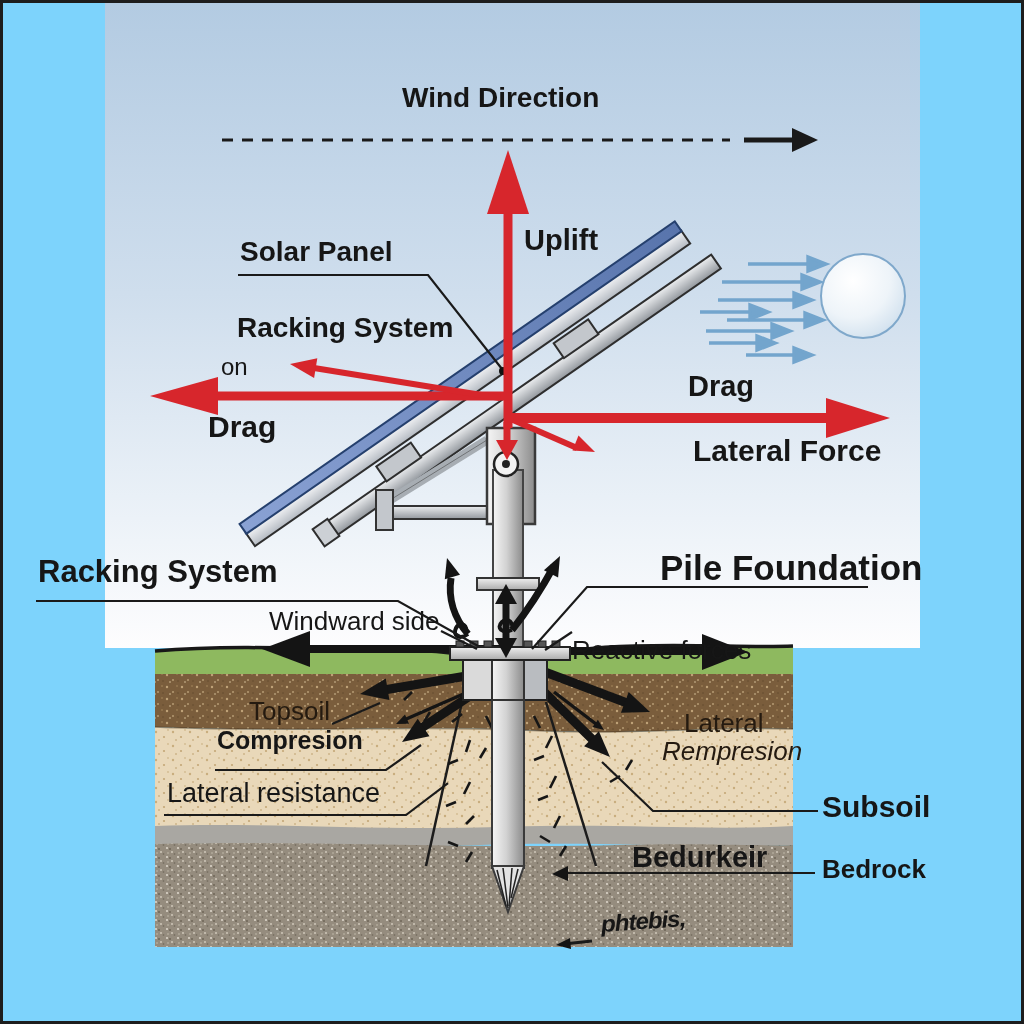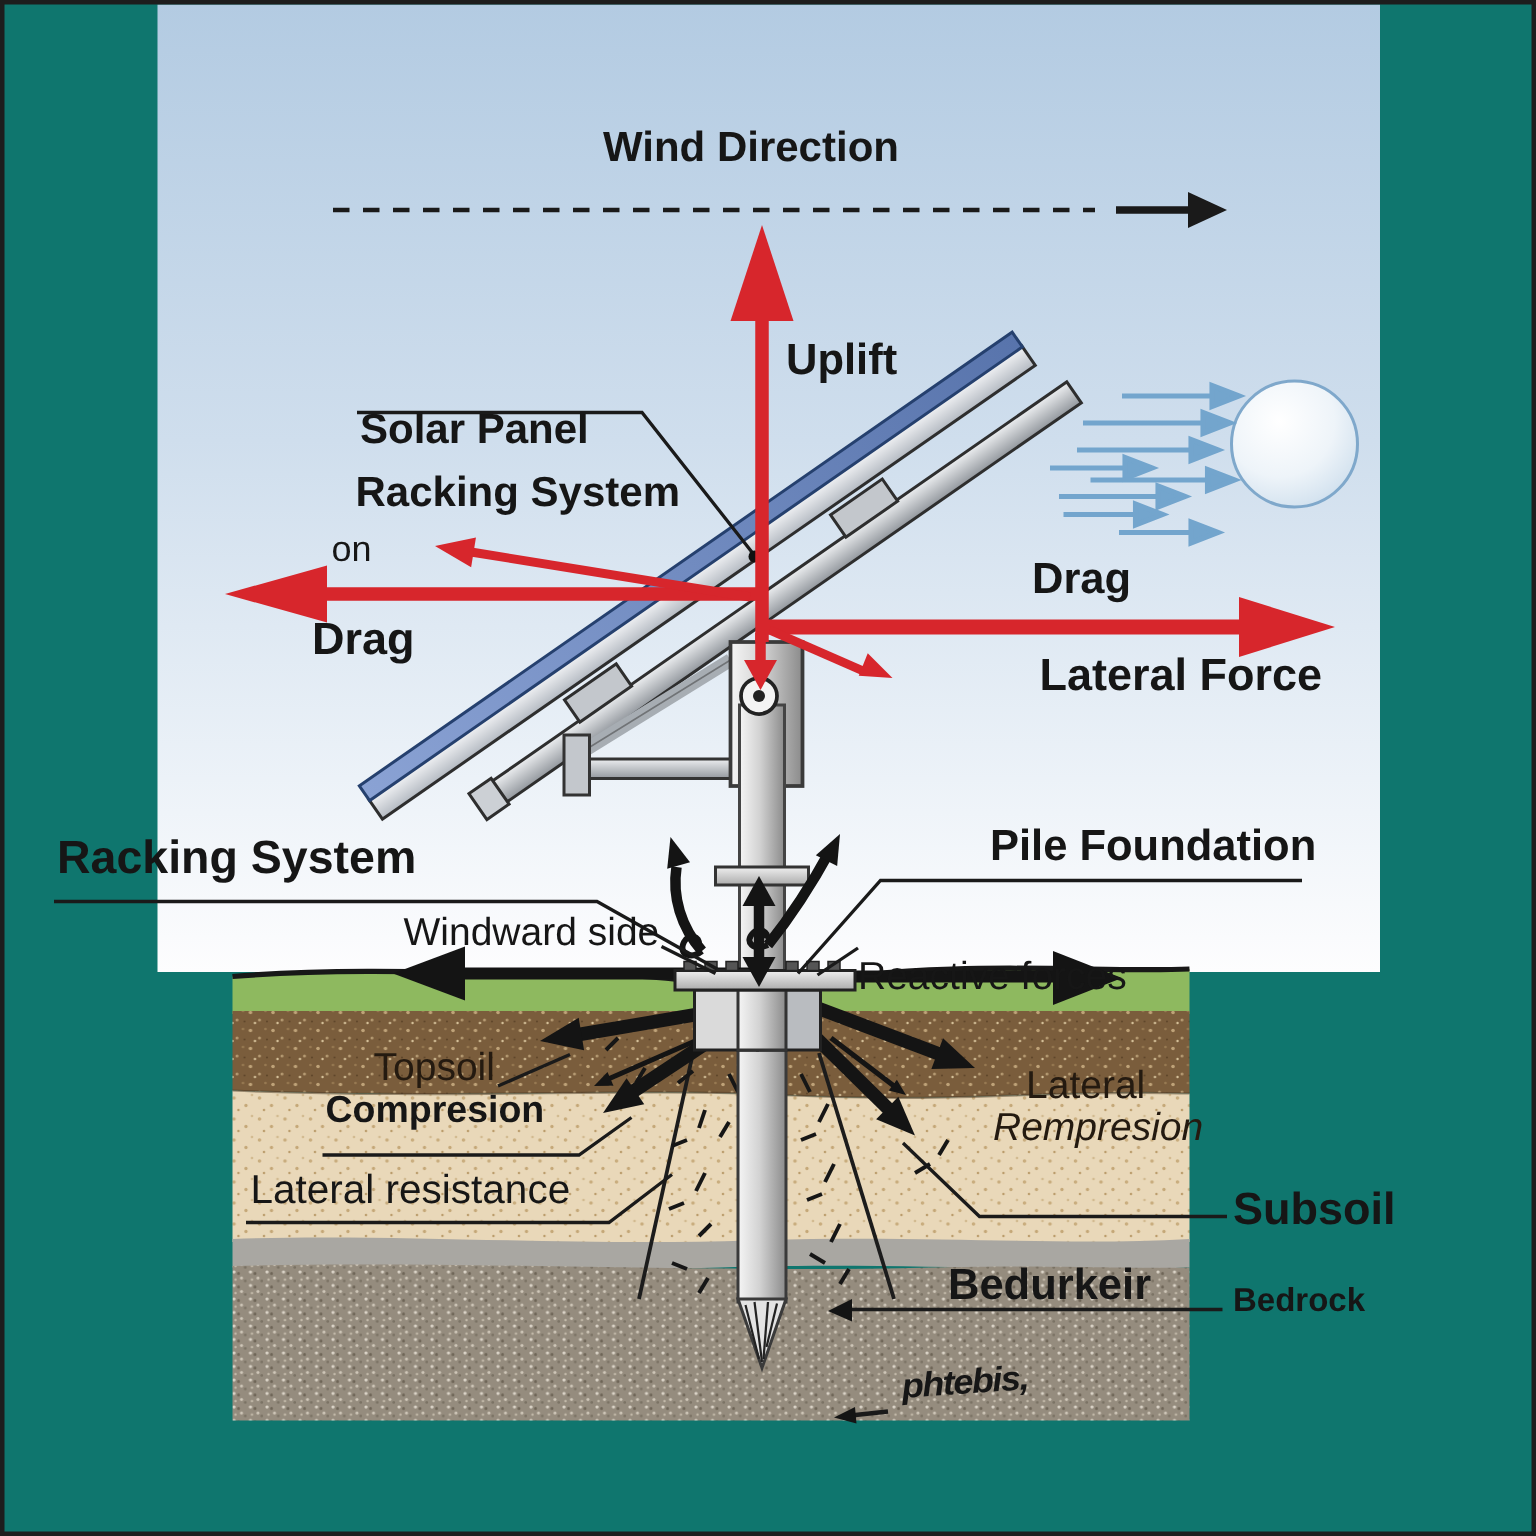--- a/index.html
+++ b/index.html
@@ -1,16 +1,16 @@
 <!DOCTYPE html>
 <html><head>
 <meta charset="utf-8">
 <style>
   html,body{margin:0;padding:0;background:#fff;}
-  #stage{position:relative;width:1024px;height:1024px;background:#0f766e;overflow:hidden;
+  #stage{position:relative;width:1024px;height:1024px;background:#7dd3fc;overflow:hidden;
          font-family:"Liberation Sans", sans-serif;}
   #frame{position:absolute;inset:0;border:3px solid #1d1d1d;pointer-events:none;z-index:50;}
   svg{position:absolute;left:0;top:0;}
   .lbl{position:absolute;white-space:nowrap;color:#161616;z-index:20;line-height:1;}
   .b{font-weight:bold;}
   .scribble{font-style:italic;font-weight:bold;letter-spacing:-1px;transform:rotate(-4deg) scaleX(1.05);}
 </style>
 </head>
 <body>
 
@@ -253,33 +253,33 @@
     <polygon points="290,364 317.3,358.3 314.1,378.1" stroke="none"></polygon>
     <line x1="507" y1="422" x2="507" y2="444" stroke-width="7"></line>
     <polygon points="507,460 496,440 518,440" stroke="none"></polygon>
     <line x1="513" y1="420" x2="577" y2="448" stroke-width="6"></line>
     <polygon points="595,452 572.5,450.5 578.5,435.5" stroke="none"></polygon>
   </g>
 </svg>
 
 <div class="lbl b" style="left:402px;top:84px;font-size:28px;">Wind Direction</div>
 <div class="lbl b" style="left:524px;top:226px;font-size:29px;">Uplift</div>
-<div class="lbl b" style="left:240px;top:238px;font-size:28px;margin-top:34px;">Solar Panel</div>
+<div class="lbl b" style="left:240px;top:238px;font-size:28px;">Solar Panel</div>
 <div class="lbl b" style="left:237px;top:314px;font-size:28px;">Racking System</div>
 <div class="lbl" style="left:221px;top:355px;font-size:24px;">on</div>
 <div class="lbl b" style="left:208px;top:412px;font-size:30px;">Drag</div>
 <div class="lbl b" style="left:688px;top:372px;font-size:29px;">Drag</div>
 <div class="lbl b" style="left:693px;top:436px;font-size:30px;text-align:center;">Lateral Force</div>
 <div class="lbl b" style="left:38px;top:556px;font-size:31px;">Racking System</div>
 <div class="lbl" style="left:269px;top:608px;font-size:26px;">Windward side</div>
-<div class="lbl b" style="left:660px;top:550px;font-size:29px;">Pile Foundation</div>
+<div class="lbl b" style="left:660px;top:550px;font-size:35px;">Pile Foundation</div>
 <div class="lbl" style="left:572px;top:606px;font-size:26px;margin-top:31px;">Reactive forces</div>
 <div class="lbl" style="left:249px;top:698px;font-size:26px;color:#241a10;">Topsoil</div>
 <div class="lbl b" style="left:217px;top:728px;font-size:25px;">Compresion</div>
 <div class="lbl" style="left:167px;top:780px;font-size:27px;">Lateral resistance</div>
 <div class="lbl" style="left:684px;top:710px;font-size:26px;color:#241a10;">Lateral</div>
 <div class="lbl" style="left:662px;top:738px;font-size:26px;color:#241a10;font-style:italic;">Rempresion</div>
 <div class="lbl b" style="left:822px;top:792px;font-size:30px;">Subsoil</div>
 <div class="lbl b" style="left:600px;top:843px;font-size:29px;margin-left:32px;">Bedurkeir</div>
-<div class="lbl b" style="left:822px;top:856px;font-size:22px;">Bedrock</div>
+<div class="lbl b" style="left:822px;top:856px;font-size:26px;">Bedrock</div>
 <div class="lbl scribble" style="left:603px;top:910px;font-size:23px;">phtebis,</div>
 
 </div>
 
 </body></html>

